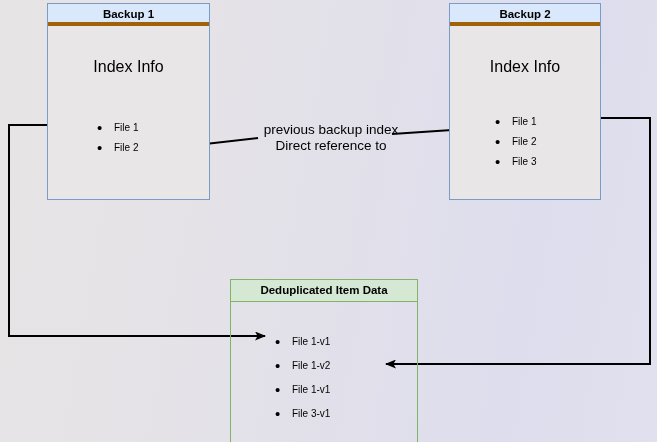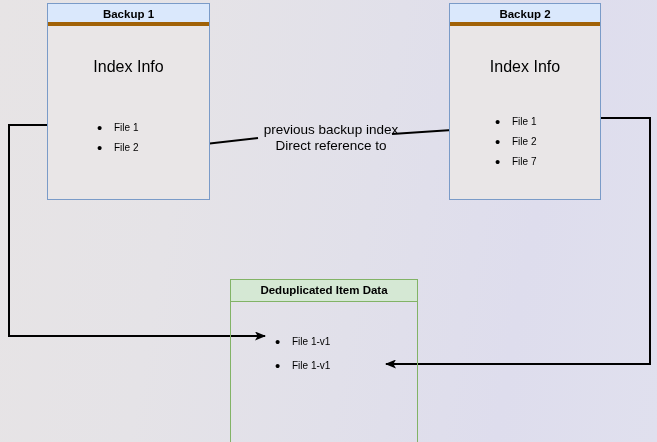--- a/index.html
+++ b/index.html
@@ -156,31 +156,33 @@
     </div>
   </div>
 
   <div class="node" id="backup2">
     <div class="node-header">Backup 2</div>
     <div class="node-body">
       <div class="index-title">Index Info</div>
       <ul class="file-list">
         <li>File 1</li>
         <li>File 2</li>
-        <li>File 7</li>
+        <li>File 3</li>
       </ul>
     </div>
   </div>
 
   <div class="node" id="dedup">
     <div class="node-header">Deduplicated Item Data</div>
     <div class="node-body">
       <ul class="file-list">
         <li>File 1-v1</li>
+        <li>File 1-v2</li>
         <li>File 1-v1</li>
+        <li>File 3-v1</li>
       </ul>
     </div>
   </div>
 
   <div id="caption">
     <span>previous backup index</span>
     <span>Direct reference to</span>
   </div>
 
 </div>

